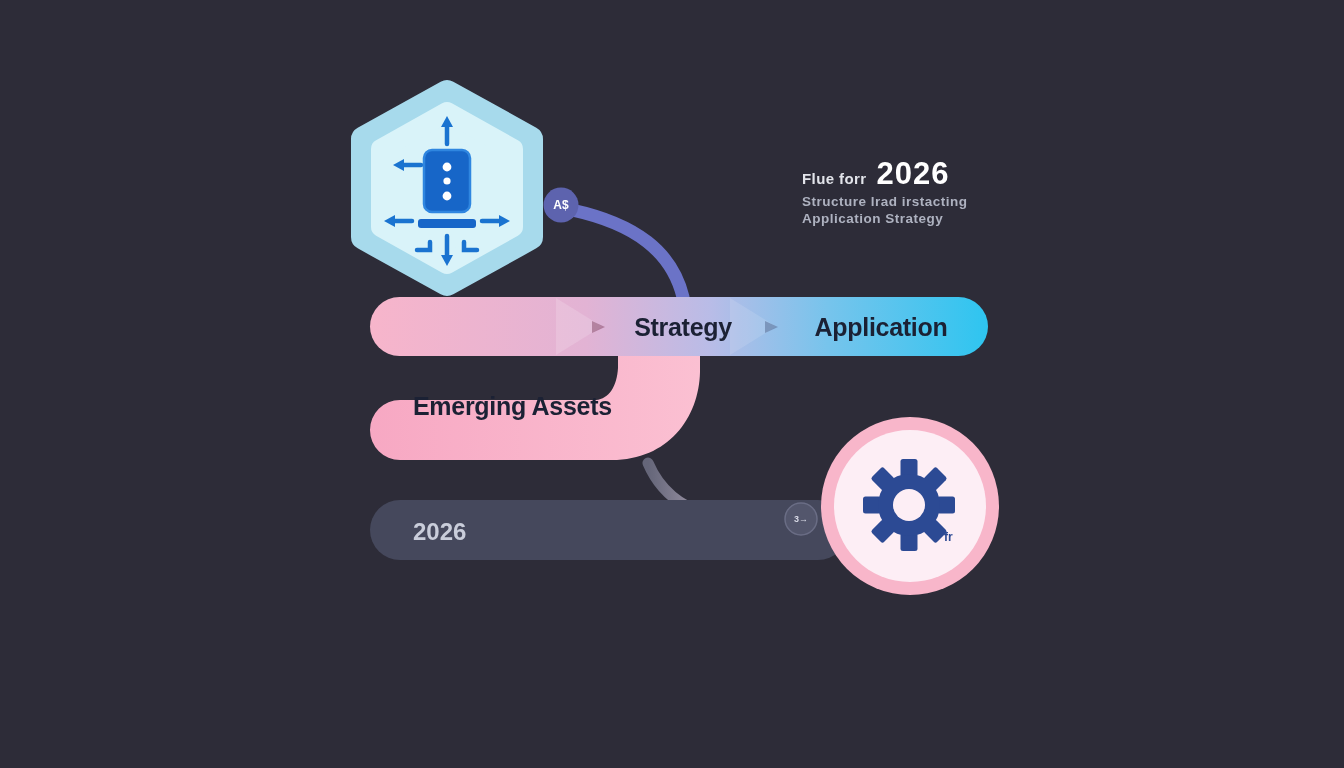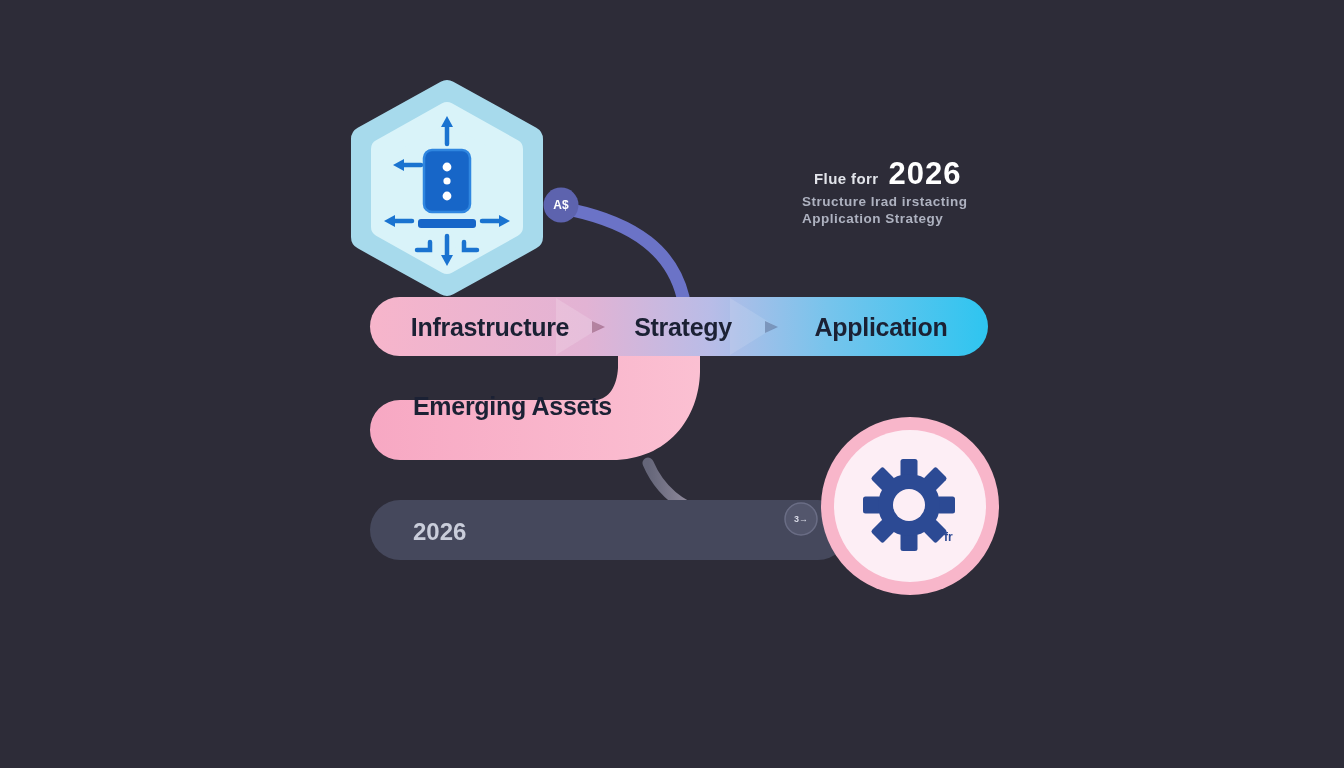--- a/index.html
+++ b/index.html
@@ -119,28 +119,27 @@
           </g>
         <g transform="rotate(315)">
             <rect x="-8.5" y="-46" width="17" height="18" rx="2.5"></rect>
           </g>
         <circle r="31"></circle>
         <circle r="16" fill="#fdeef5"></circle>
       </g>
     </g>
   </svg>
 
-  <div class="abs title-row" style="left:802px;top:156px;margin-left:12px;">
+  <div class="abs title-row" style="left:802px;top:156px;">
     <span class="title-prefix">Flue forr</span>
     <span class="title-year">2026</span>
   </div>
   <div class="abs subtitle" style="left:802px;top:194px;">Structure lrad irstacting</div>
   <div class="abs subtitle" style="left:802px;top:211px;">Application Strategy</div>
 
-  <div class="abs center bar-label" style="left:490px;top:327px;">Infrastructure</div>
   <div class="abs center bar-label" style="left:683px;top:327px;">Strategy</div>
   <div class="abs center bar-label" style="left:881px;top:327px;">Application</div>
 
   <div class="abs pill-label-dark" style="left:413px;top:392px;">Emerging Assets</div>
   <div class="abs pill-label-light" style="left:413px;top:518px;">2026</div>
 
   <div class="abs center badge-glyph" style="left:561px;top:205px;">A$</div>
   <div class="abs center badge-glyph-sm" style="left:801px;top:519px;">3→</div>
 
   <div class="abs gear-caption" style="left:944px;top:530px;">fr</div>

